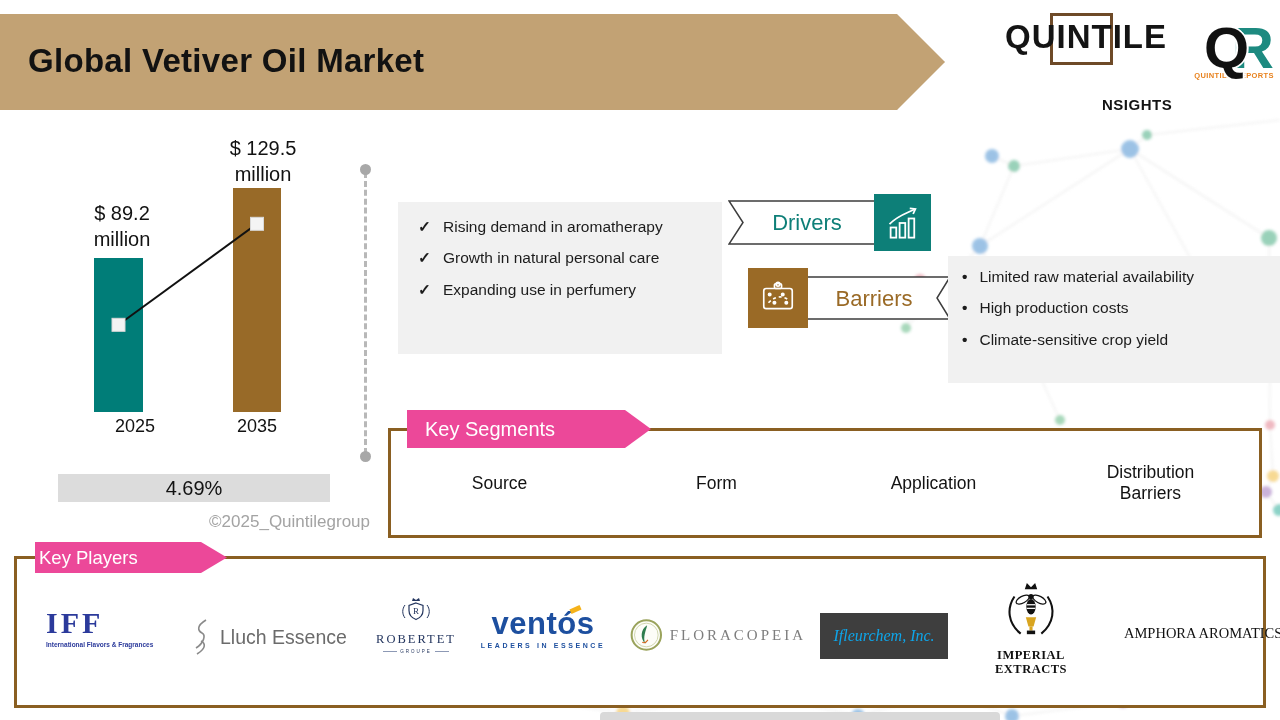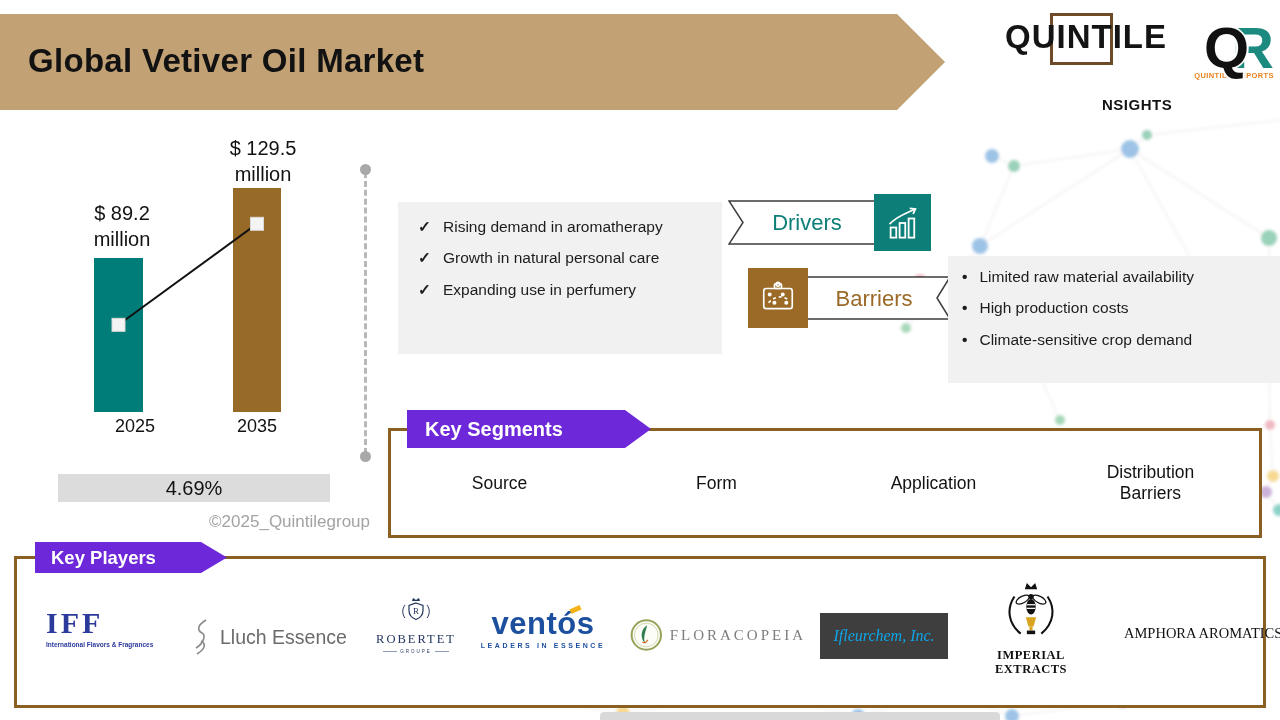--- a/index.html
+++ b/index.html
@@ -61,24 +61,24 @@
   .drivers-icon-square { left:874px; top:194px; width:57px; height:57px; background:#0d7f78; }
   .barriers-icon-square { left:748px; top:268px; width:60px; height:60px; background:#9a6a26; }
 
   
   .section-box { border:3px solid #8a5f22; background:#fff; z-index:1; }
   .segments-box { left:388px; top:428px; width:874px; height:110px; display:flex; align-items:center; }
   .segment-cell { flex:1; text-align:center; font-size:17.5px; color:#121212; }
   .segment-cell .wrap { display:inline-block; max-width:125px; }
   .players-box { left:14px; top:556px; width:1252px; height:152px; }
 
-  .section-banner { background:#6d28d9; z-index:3; color:#fff; font-weight:700;
+  .section-banner { background:#ec4899; z-index:3; color:#fff; font-weight:400;
     clip-path:polygon(0 0, calc(100% - 26px) 0, 100% 50%, calc(100% - 26px) 100%, 0 100%); }
   .segments-banner { left:407px; top:410px; width:244px; height:38px; font-size:20px; line-height:38px; padding-left:18px; }
-  .players-banner { left:35px; top:542px; width:192px; height:31px; font-size:18.5px; line-height:31px; padding-left:16px; }
+  .players-banner { left:35px; top:542px; width:192px; height:31px; font-size:18.5px; line-height:31px; padding-left:4px; }
 
   
   .logo { z-index:2; }
   .iff { left:46px; top:608px; width:128px; text-align:left; }
   .iff-name { font-family:"Liberation Serif", serif; font-size:30px; font-weight:800; color:#2b3a9b; letter-spacing:3px; line-height:1; }
   .iff-caption { font-size:6.5px; font-weight:700; color:#2b3a9b; margin-top:3px; white-space:nowrap; }
   .lluch { left:192px; top:618px; width:165px; display:flex; align-items:center; gap:8px; }
   .lluch-name { font-size:19.5px; color:#6b6b6b; white-space:nowrap; }
   .robertet { left:370px; top:596px; width:92px; text-align:center; }
   .robertet-name { font-family:"Liberation Serif", serif; font-size:12.5px; color:#23355e; letter-spacing:2px; white-space:nowrap; }
@@ -247,21 +247,21 @@
   <div class="panel-item">
       <span class="mark">•</span>
       <span class="txt">Limited raw material availability</span>
     </div>
   <div class="panel-item">
       <span class="mark">•</span>
       <span class="txt">High production costs</span>
     </div>
   <div class="panel-item">
       <span class="mark">•</span>
-      <span class="txt">Climate-sensitive crop demand</span>
+      <span class="txt">Climate-sensitive crop yield</span>
     </div>
 </div>
 
 <div class="abs section-box segments-box">
   <div class="segment-cell"><span class="wrap">Source</span></div>
   <div class="segment-cell"><span class="wrap">Form</span></div>
   <div class="segment-cell"><span class="wrap">Application</span></div>
   <div class="segment-cell"><span class="wrap">Distribution Barriers</span></div>
 </div>
 <div class="abs section-banner segments-banner">Key Segments</div>

